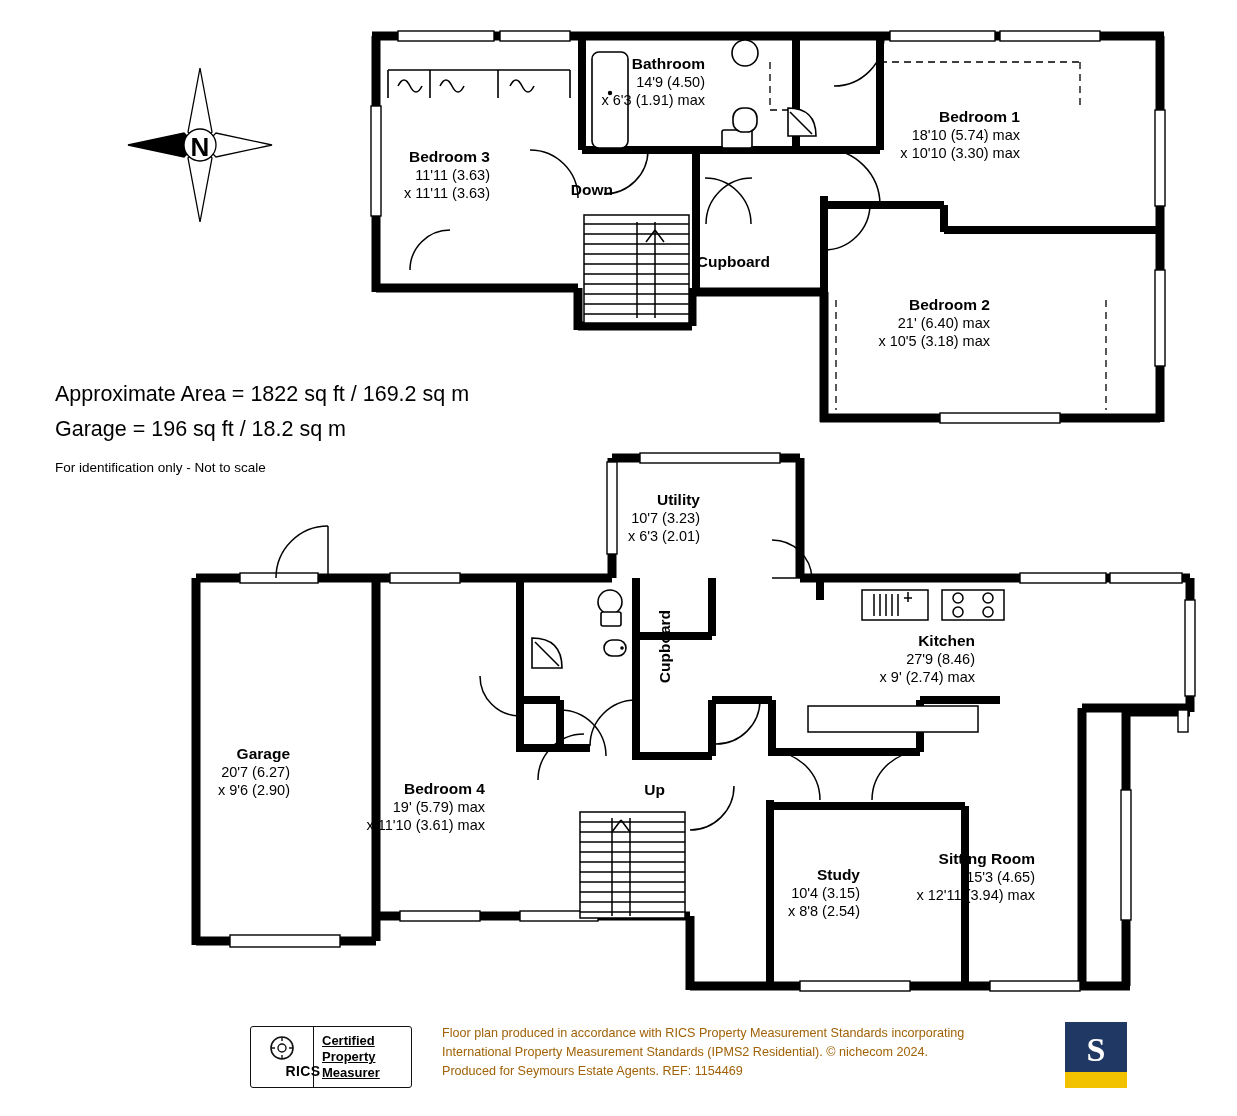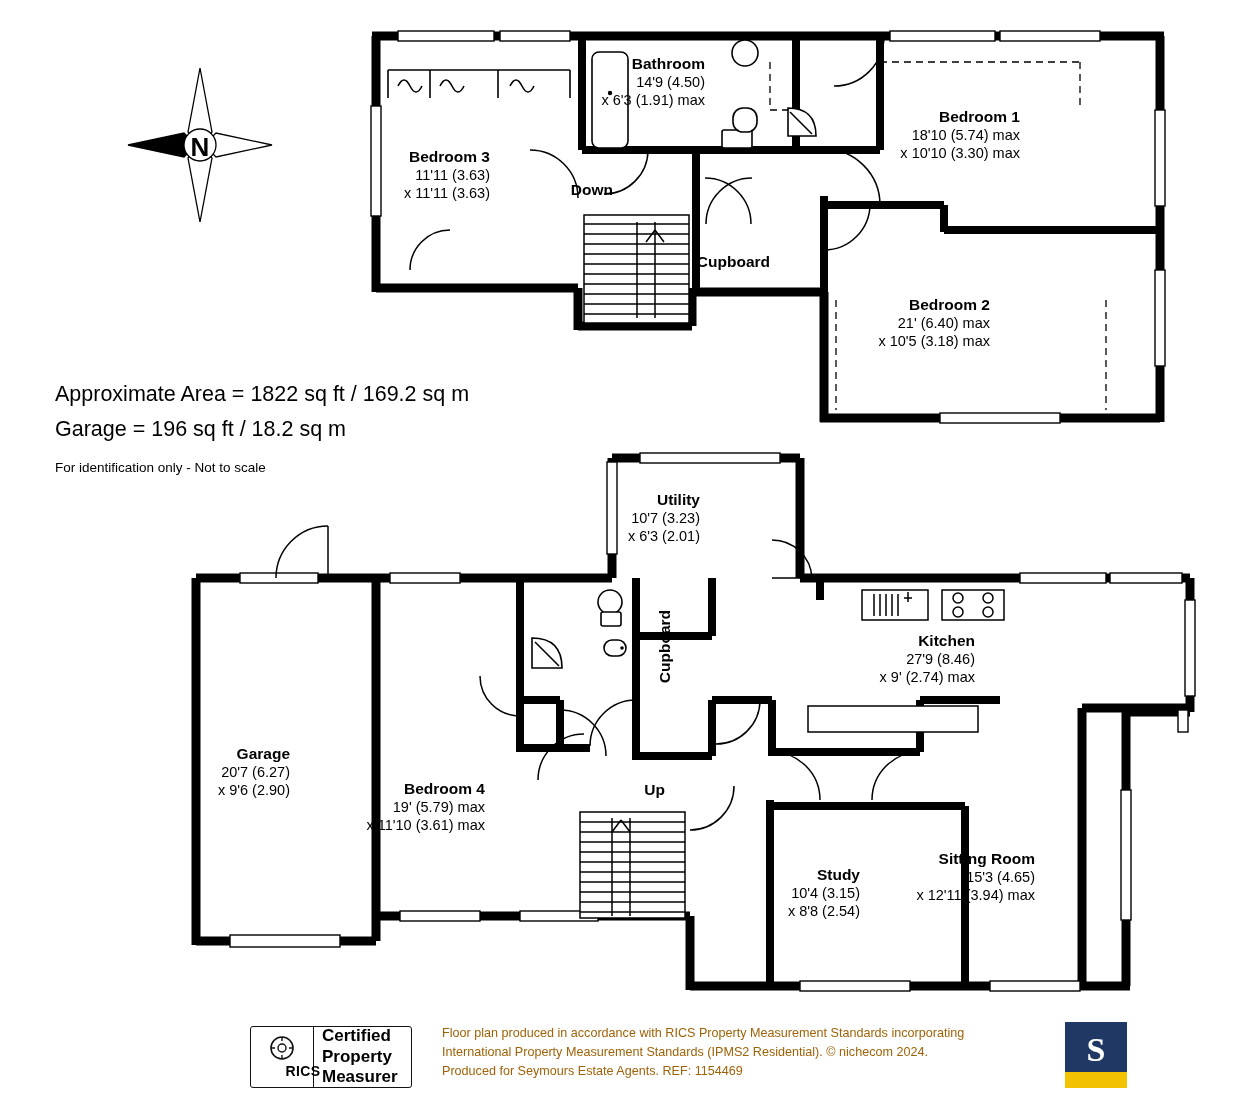--- a/index.html
+++ b/index.html
@@ -9,21 +9,21 @@
   .lbl .nm{font-weight:bold;font-size:15.5px;}
   .lbl .dm{font-size:14.5px;}
   .vert{writing-mode:vertical-rl;transform:rotate(180deg);}
   .area{position:absolute;left:55px;top:340px;width:560px;margin-top:37px;}
   .area div{font-size:21.5px;line-height:1.62;white-space:nowrap;}
   .area .small{font-size:13.5px;padding-top:10px;}
   .footer{position:absolute;left:250px;top:1020px;width:980px;height:72px;}
   .rics{position:absolute;left:0px;top:6px;width:160px;height:60px;border:1.5px solid #111;border-radius:3px;background:#fff;display:flex;align-items:center;}
   .ricsleft{width:62px;height:100%;display:flex;flex-direction:column;align-items:center;justify-content:center;border-right:1.5px solid #111;}
   .ricsleft .sealtxt{font-size:14px;font-weight:bold;letter-spacing:.4px;margin-left:42px;}
-  .ricsright{padding-left:8px;font-size:17px;font-weight:bold;line-height:1.22;}
+  .ricsright{padding-left:8px;font-size:13px;font-weight:bold;line-height:1.22;text-decoration:underline;}
   .fnote{position:absolute;left:192px;top:4px;width:640px;font-size:12.6px;line-height:1.52;color:#a16207;}
   .slogo{position:absolute;left:815px;top:2px;width:62px;height:66px;}
   .compass{position:absolute;left:120px;top:60px;width:160px;height:170px;}
 </style>
 </head>
 <body>
 
 <svg id="plan" viewBox="0 0 1237 1116">
   <g fill="none" stroke="#000">
 

